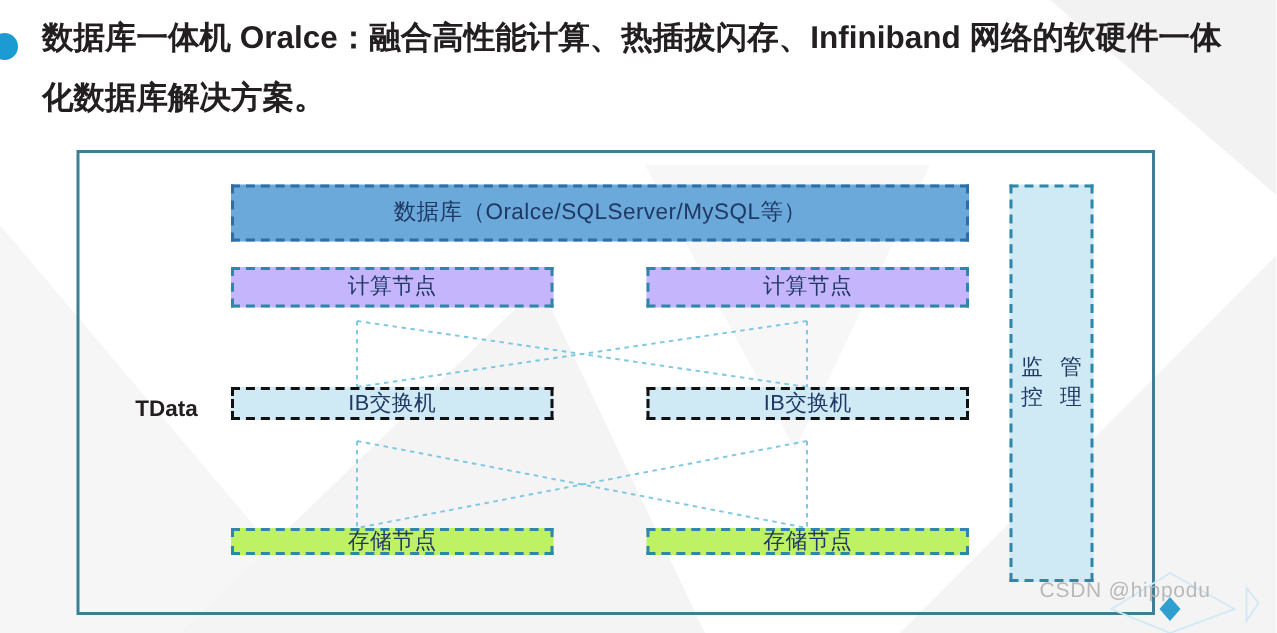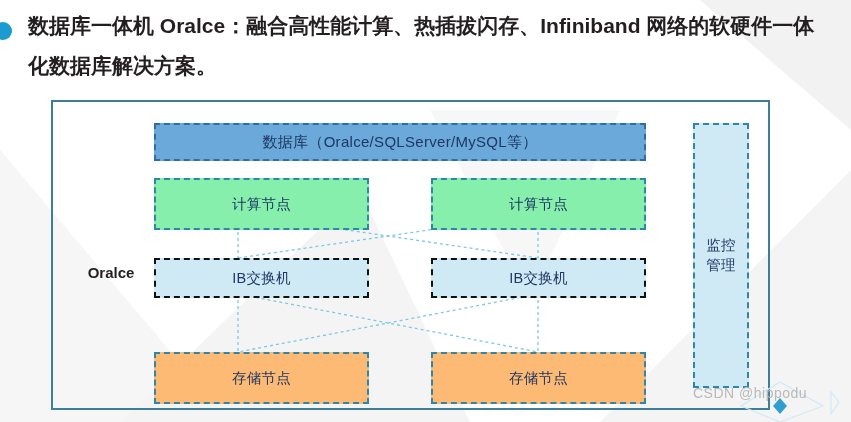--- a/index.html
+++ b/index.html
@@ -70,53 +70,52 @@
     left: 101px; top: 21px;
     width: 492px; height: 38px;
     background: #6aa9da;
     border: 2px dashed #2e6ea4;
     color: #1f3864;
     font-size: 15px;
   }
 
   .node-compute {
     top: 76px;
-    width: 215px; height: 52px;
-    background: #86efac;
+    width: 215px; height: 27px;
+    background: #c4b5fd;
     border: 2px dashed #2e87a8;
   }
   .node-compute.left  { left: 101px; }
   .node-compute.right { left: 378px; }
 
   .node-ib {
     top: 156px;
-    width: 215px; height: 40px;
+    width: 215px; height: 22px;
     background: #cfeaf5;
     border: 2.5px dashed #111111;
   }
   .node-ib.left  { left: 101px; }
   .node-ib.right { left: 378px; }
 
   .node-storage {
     top: 250px;
-    width: 215px; height: 52px;
-    background: #fdba74;
+    width: 215px; height: 18px;
+    background: #bef264;
     border: 2px dashed #2e87a8;
   }
   .node-storage.left  { left: 101px; }
   .node-storage.right { left: 378px; }
 
   .node-monitor {
     left: 620px; top: 21px;
     width: 56px; height: 265px;
     background: #cfeaf5;
     border: 2px dashed #2e87a8;
-    flex-direction: column;
+    flex-direction: row;
     line-height: 1.35;
-    margin-left: 20px;
   }
 
   .tdata-label {
     position: absolute;
     left: 22px; top: 162px;
     width: 72px;
     text-align: center;
     font-size: 15px;
     font-weight: bold;
     color: #231f20;
@@ -175,21 +174,21 @@
       <line x1="185" y1="192" x2="185" y2="250"></line>
 
       <line x1="485" y1="192" x2="485" y2="250"></line>
 
       <line x1="185" y1="192" x2="485" y2="250"></line>
 
       <line x1="485" y1="192" x2="185" y2="250"></line>
     </g>
   </svg>
 
-  <div class="tdata-label">Oralce</div>
+  <div class="tdata-label">TData</div>
 
   <div class="node node-db">
     <span>数据库（Oralce/SQLServer/MySQL等）</span>
   </div>
 
   <div class="node node-compute left">
     <span>计算节点</span>
   </div>
   <div class="node node-compute right">
     <span>计算节点</span>

